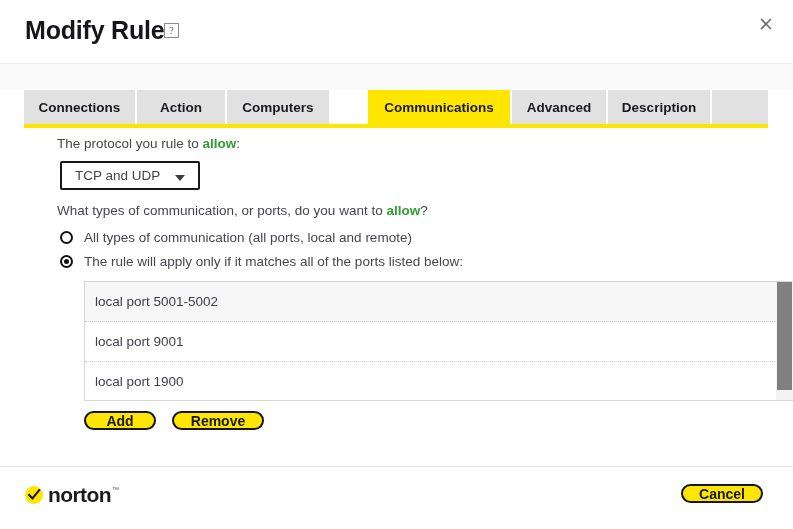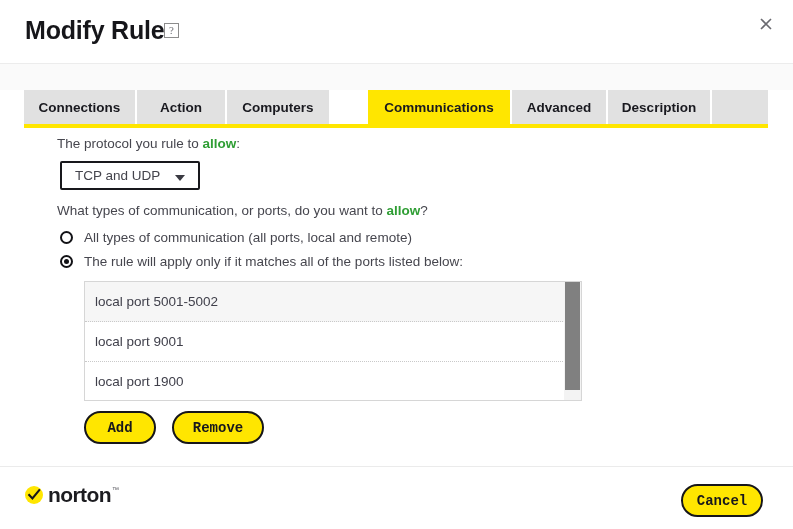--- a/index.html
+++ b/index.html
@@ -189,21 +189,21 @@
     font-size: 13.5px;
     color: #46464e;
     white-space: nowrap;
   }
 
   
   .listbox {
     position: absolute;
     left: 84px;
     top: 153px;
-    width: 498px;
+    width: 710px;
     height: 120px;
     border: 1px solid #d6d6d6;
     background: #ffffff;
     box-sizing: border-box;
     overflow: hidden;
   }
   .list-item {
     position: relative;
     height: 40px;
     line-height: 40px;
@@ -242,22 +242,21 @@
     border-radius: 18px;
     background: #ffe600;
     color: #18181c;
     font-size: 14px;
     font-weight: bold;
     display: flex;
     align-items: center;
     justify-content: center;
     box-sizing: border-box;
     cursor: pointer;
-    height: 33px;
-    font-family: Liberation Mono, monospace;
+    height: 19px;
   }
   .btn-add    { left: 84px;  top: 283px; width: 72px; }
   .btn-remove { left: 172px; top: 283px; width: 92px; }
 
   
   .footer-sep {
     position: absolute;
     left: 0; top: 466px;
     width: 793px;
     height: 1px;

